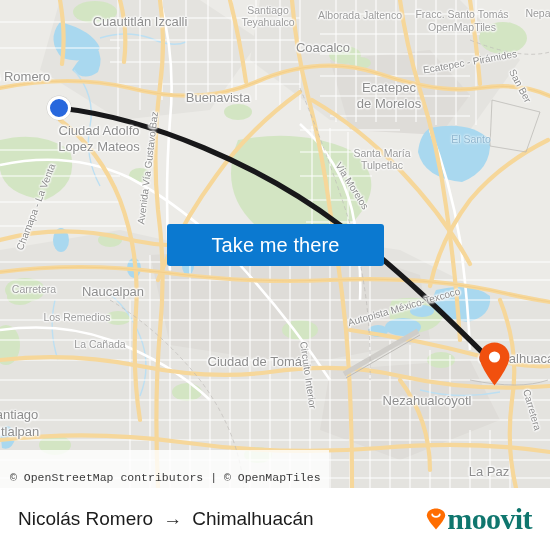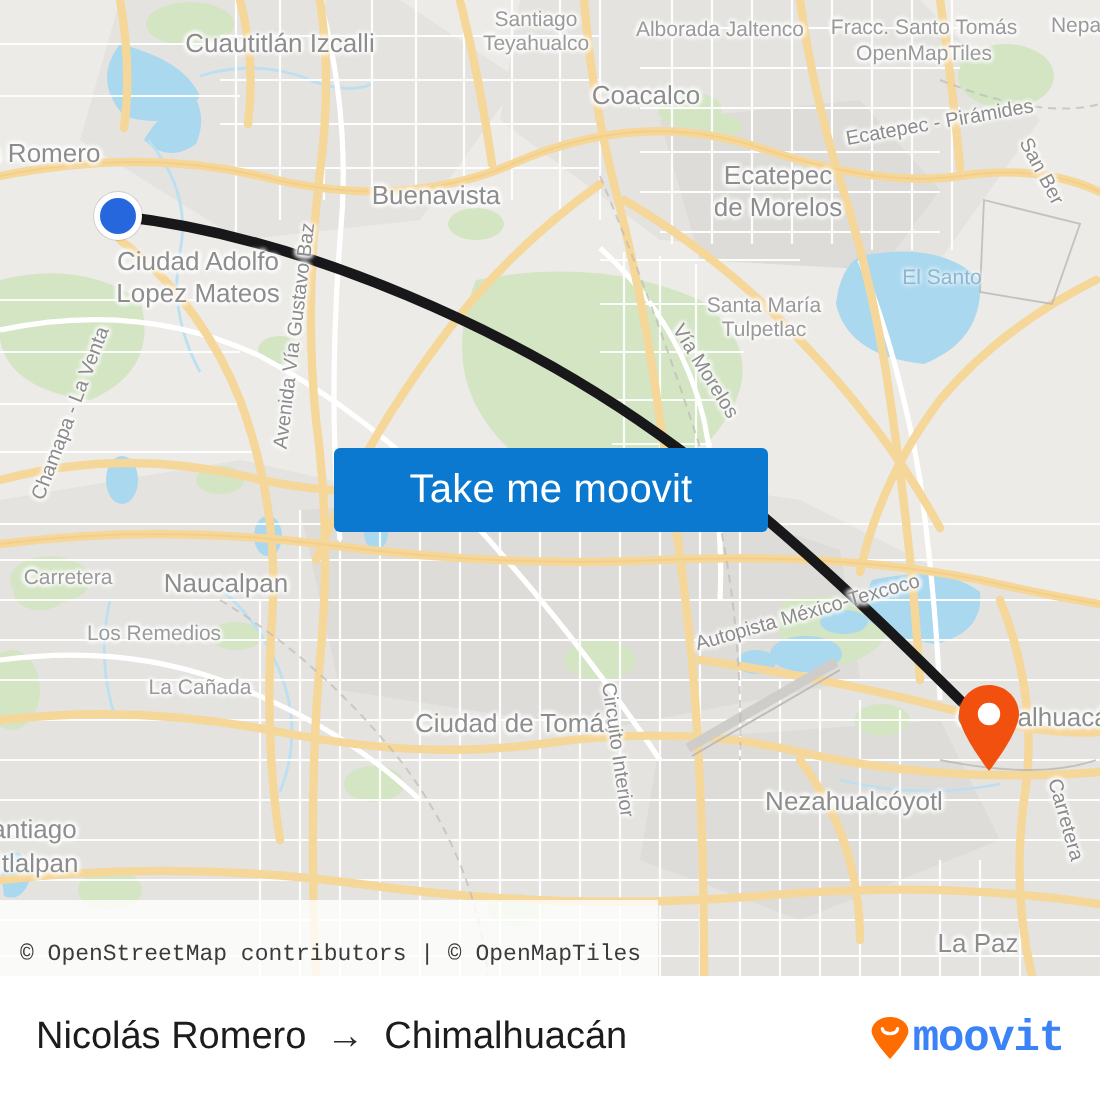--- a/index.html
+++ b/index.html
@@ -40,22 +40,22 @@
       font-family:Liberation Mono, monospace;white-space:nowrap;text-align:center;}
 
   
   #footer{position:absolute;left:0;top:488px;width:550px;height:62px;background:#fff;
       display:flex;align-items:center;justify-content:space-between;
       padding:0 18px 0 18px;box-sizing:border-box;}
   #trip-summary{display:flex;align-items:center;gap:9px;font-size:19px;color:#1c1c1c;
       font-family:"Liberation Sans",sans-serif;}
   #trip-summary .arrow{font-size:19px;color:#2b2b2b;padding:0 1px;}
   #moovit-logo{display:flex;align-items:center;gap:1px;}
-  #moovit-wordmark{font-size:22px;font-weight:bold;color:#3b82f6;letter-spacing:-.6px;
-      font-family:Liberation Mono, monospace;}
+  #moovit-wordmark{font-size:30px;font-weight:bold;color:#0f766e;letter-spacing:-.6px;
+      font-family:Liberation Serif, serif;}
 </style>
 </head>
 <body>
 
 <div id="app">
 
   <div id="map">
 
     <svg class="layer" viewBox="0 0 550 488">
       <defs>
@@ -299,21 +299,21 @@
 
     <div id="origin-marker"></div>
 
     <div id="dest-marker">
       <svg viewBox="0 0 33 45" width="33" height="45">
         <path d="M16.5 44.5 C16.5 44.5 1.5 25.5 1.5 16.3 C1.5 8 8.2 1.5 16.5 1.5 C24.8 1.5 31.5 8 31.5 16.3 C31.5 25.5 16.5 44.5 16.5 44.5 Z" fill="#f1500e"></path>
         <circle cx="16.5" cy="16" r="5.6" fill="#ffffff"></circle>
       </svg>
     </div>
 
-    <button id="take-me-there">Take me moovit</button>
+    <button id="take-me-there">Take me there</button>
 
     <div id="attribution">© OpenStreetMap contributors | © OpenMapTiles</div>
   </div>
 
   <div id="footer">
     <div id="trip-summary">
       <span>Nicolás Romero</span>
       <span class="arrow">→</span>
       <span>Chimalhuacán</span>
     </div>

